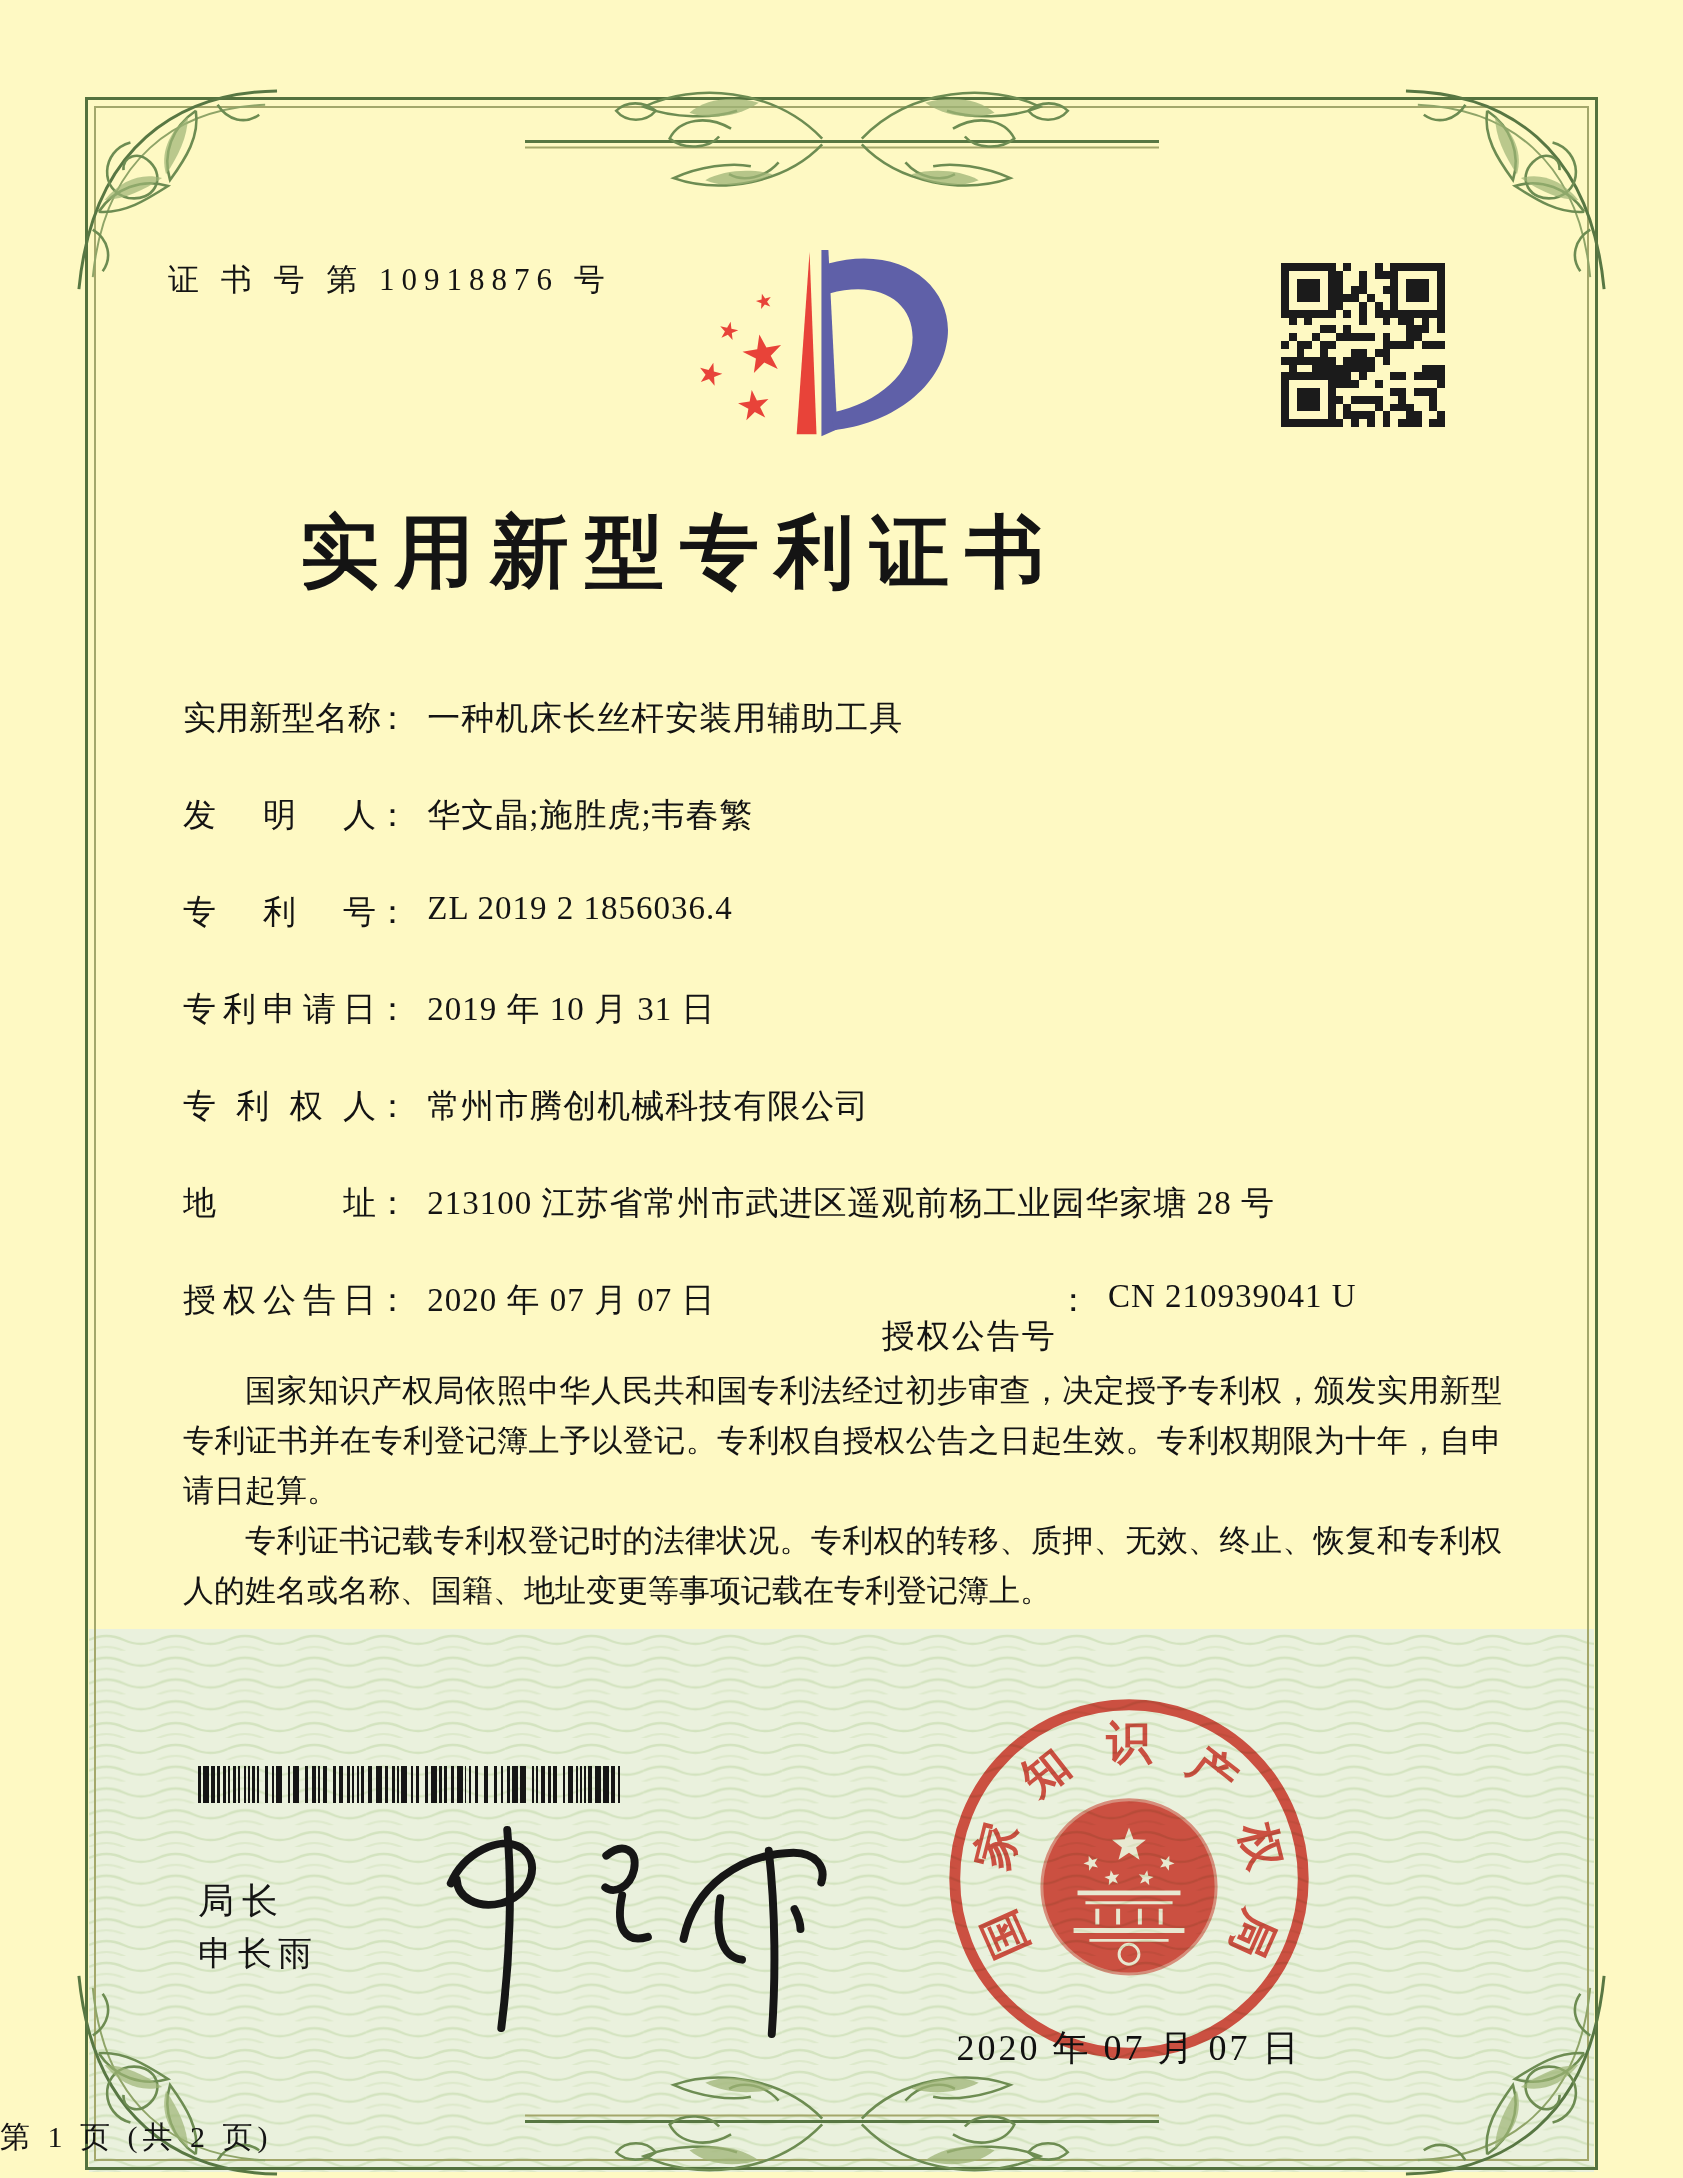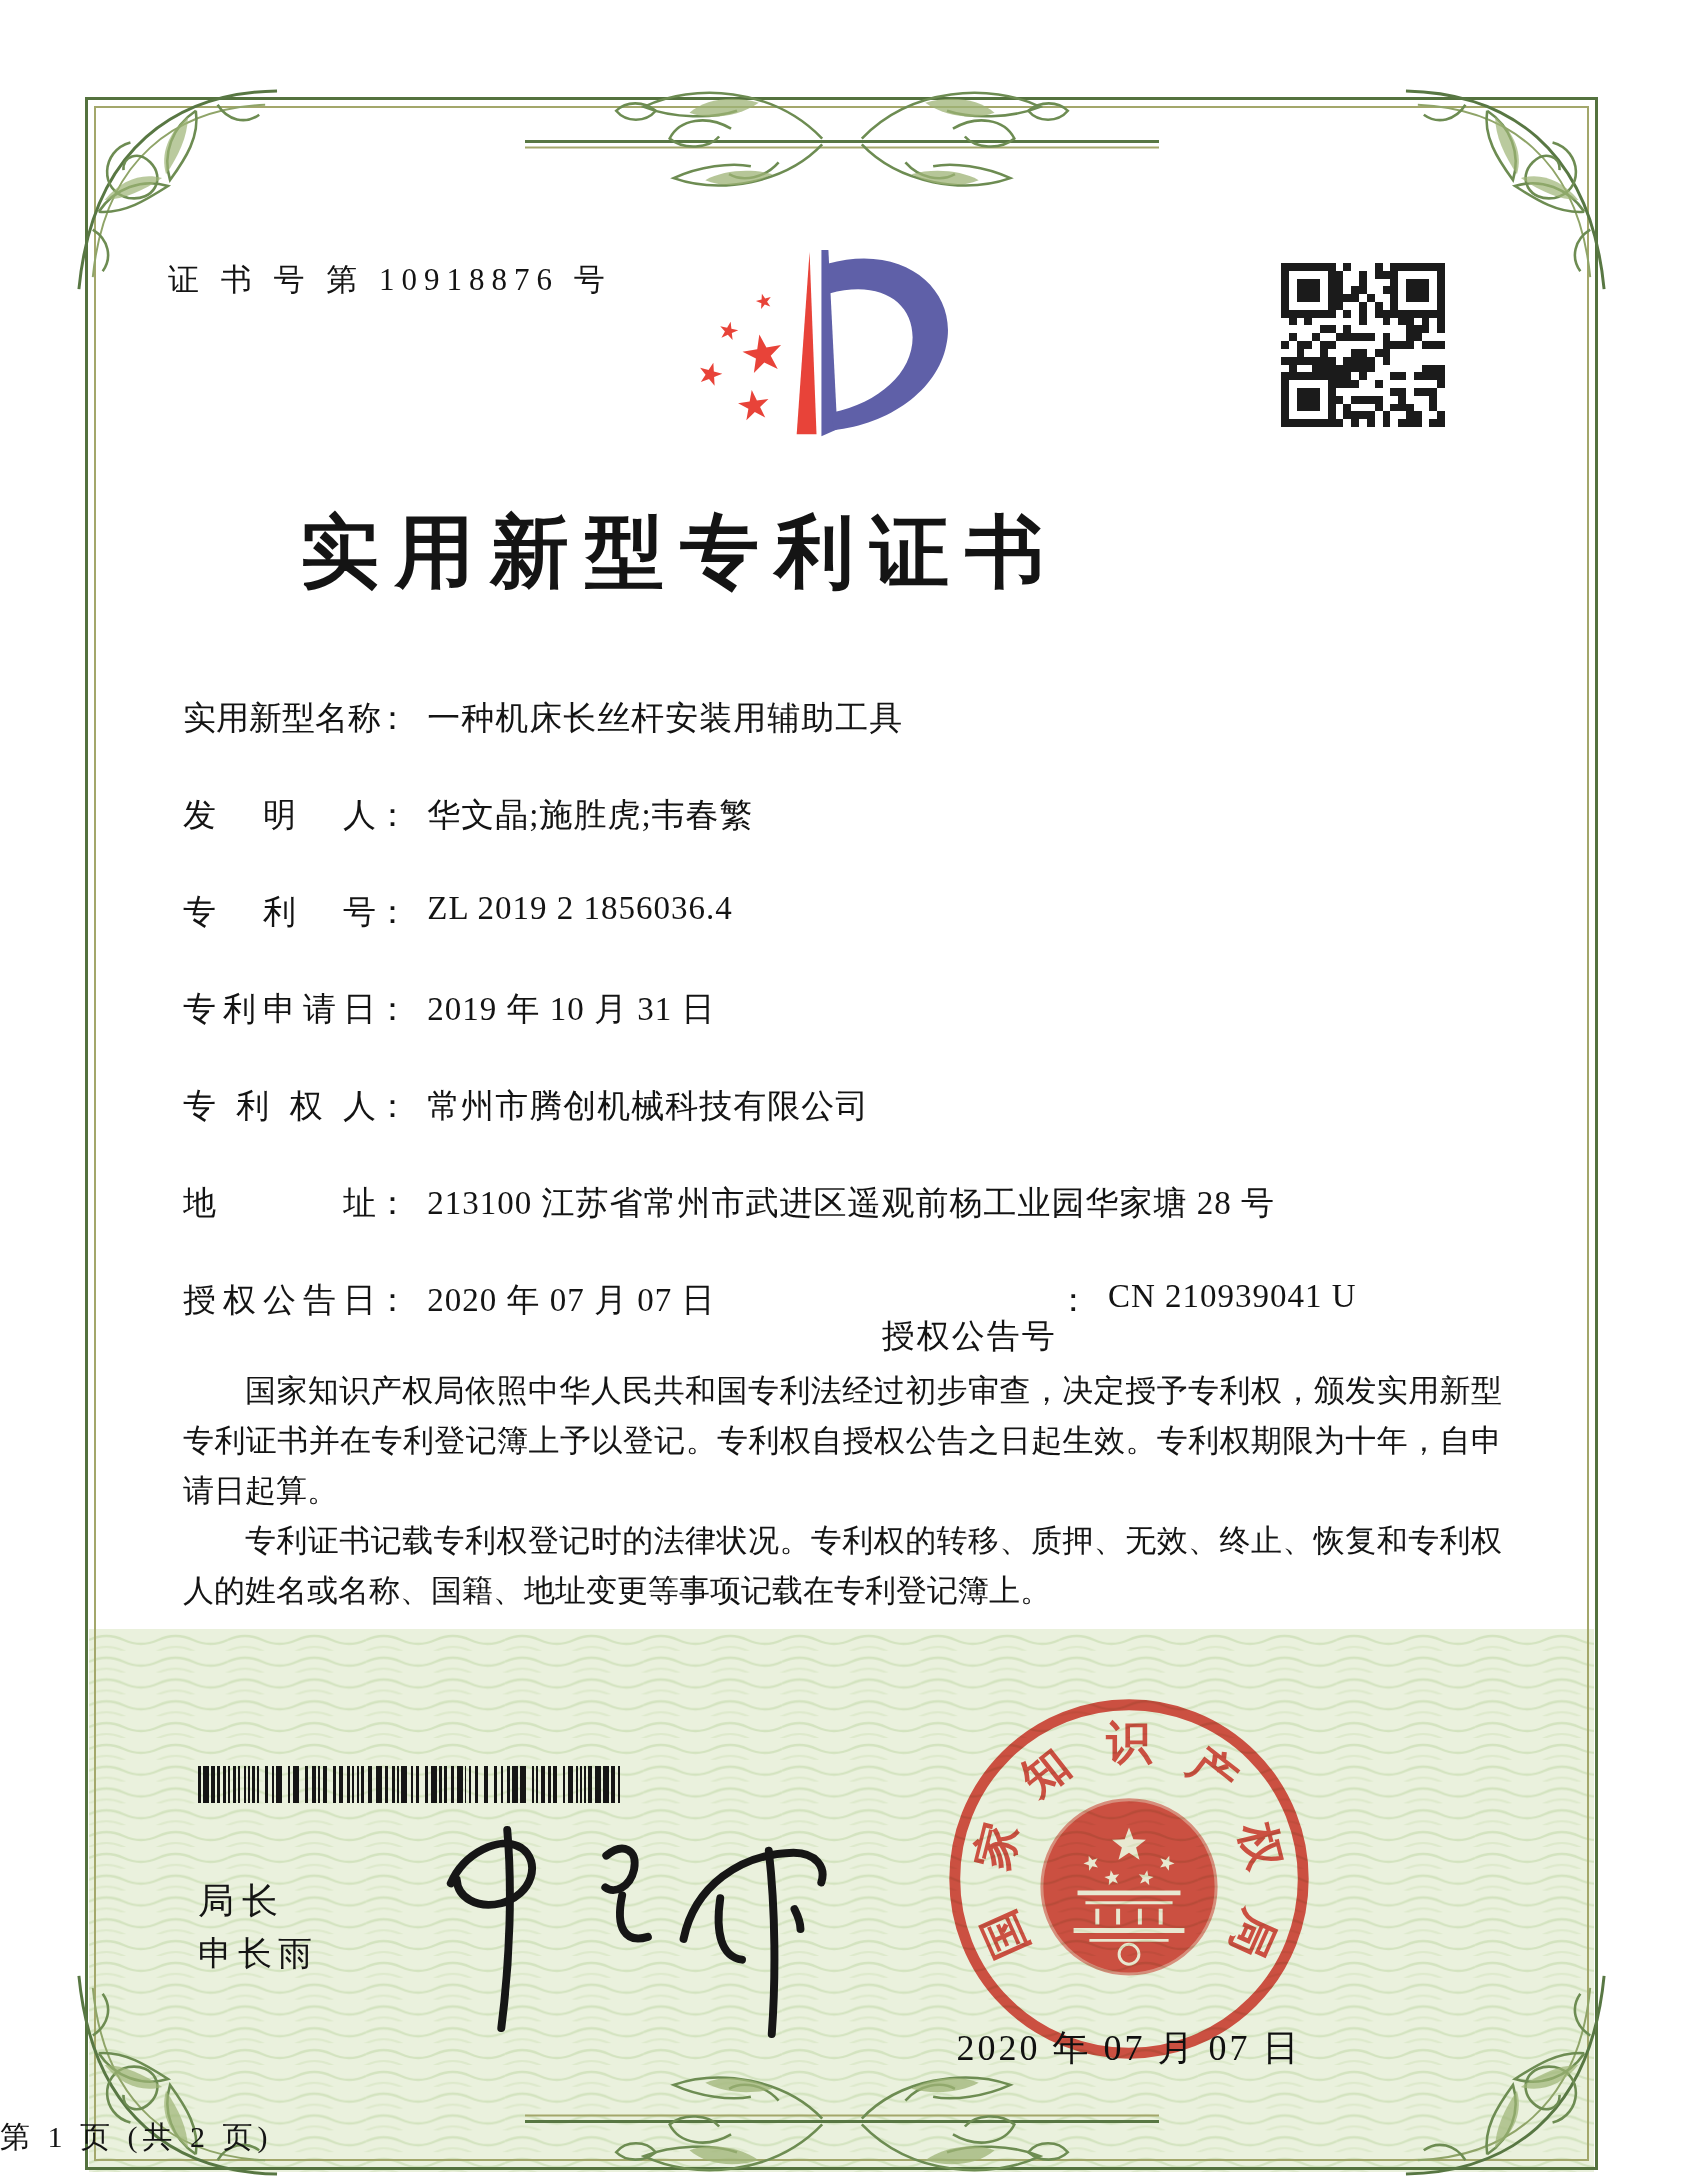--- a/index.html
+++ b/index.html
@@ -1,16 +1,16 @@
 <!DOCTYPE html>
 <html><head>
 <meta charset="utf-8">
 <style>
   html,body{margin:0;padding:0;background:#e8e8e8;}
-  .page{position:relative;width:1683px;height:2178px;background:#ffffff;overflow:hidden;
+  .page{position:relative;width:1683px;height:2178px;background:#fef9c3;overflow:hidden;
         font-family:"Liberation Serif","DejaVu Serif",serif;color:#141414;}
   
   .band{position:absolute;left:89px;top:1629px;width:1505px;height:543px;z-index:0;}
   .band svg{display:block;width:100%;height:100%;}
   
   .frame-outer{position:absolute;left:85px;top:97px;right:85px;bottom:8px;
                border:3px solid #54723e;z-index:2;pointer-events:none;}
   .frame-inner{position:absolute;left:94px;top:106px;right:94px;bottom:17px;
                border:2px solid #a3a76b;z-index:2;pointer-events:none;}
   .corner{position:absolute;width:213px;height:213px;z-index:3;pointer-events:none;}

